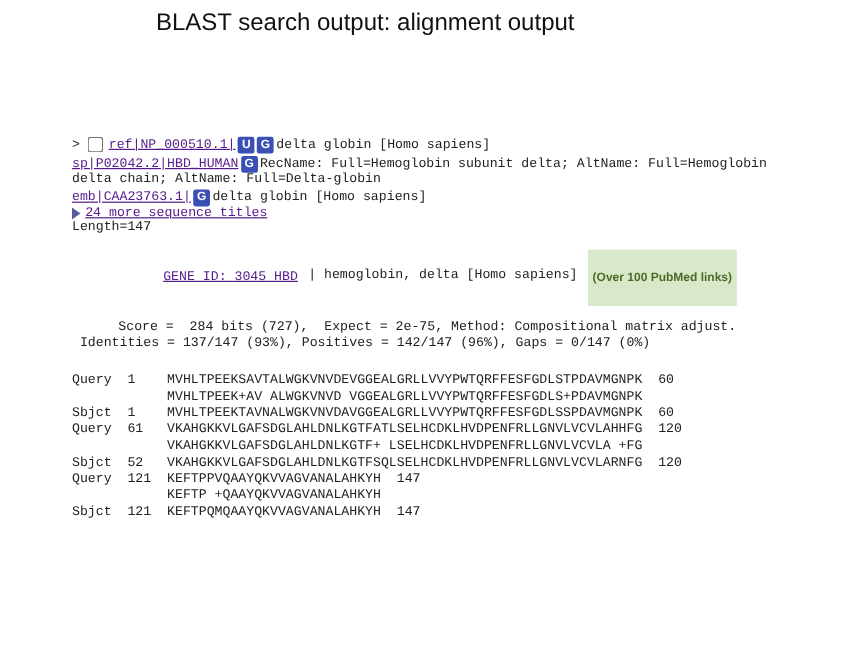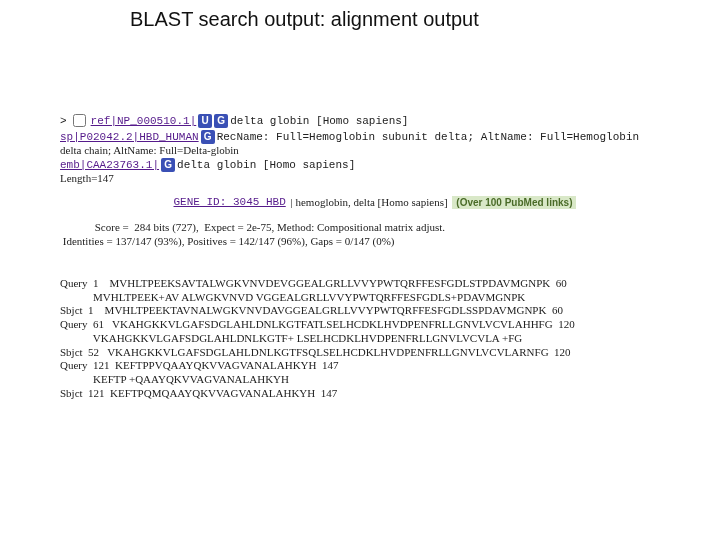--- a/index.html
+++ b/index.html
@@ -15,21 +15,21 @@
   .title {
     font-size: 20px;
     font-weight: normal;
     color: #111;
     padding: 8px 0 0 130px;
   }
   .content {
     padding: 80px 30px 0 60px;
   }
   .mono {
-    font-family: Liberation Serif, serif;
+    font-family: Liberation Mono, monospace;
     font-size: 11px;
     white-space: pre;
     line-height: 1.25;
   }
   a.link {
     color: #551A8B;
     text-decoration: underline;
     font-family: Liberation Mono, monospace;
   }
   .icon-u, .icon-g {
@@ -55,21 +55,21 @@
     border-left: 7px solid #5a5aa0;
     vertical-align: middle;
     margin-right: 2px;
   }
   .pubmed {
     background: #d9e8c8;
     color: #4a6b28;
     font-weight: bold;
     font-family: Verdana, sans-serif;
     font-size: 10px;
-    padding: 1px 4px;
+    padding: 18px 4px;
   }
   .block { margin-top: 2px; }
   .checkbox {
     display: inline-block;
     vertical-align: middle;
   }
   .row1 { display: flex; align-items: center; gap: 2px; font-family: "Courier New", monospace; font-size: 11px; }
 </style>
 </head>
 <body>
@@ -93,33 +93,37 @@
     <span>RecName: Full=Hemoglobin subunit delta; AltName: Full=Hemoglobin</span>
   </div>
   <div class="mono">delta chain; AltName: Full=Delta-globin</div>
 
   <div class="row1">
     <a class="link">emb|CAA23763.1|</a>
     <span class="icon-g">G</span>
     <span>delta globin [Homo sapiens]</span>
   </div>
 
+  <div class="row1">
+    <span class="tri"></span>
+    <a class="link">24 more sequence titles</a>
+  </div>
 
   <div class="mono">Length=147</div>
 
   <div class="row1 block" style="margin-top:10px;justify-content:center;">
     <a class="link">GENE ID: 3045 HBD</a>
     <span class="mono"> | hemoglobin, delta [Homo sapiens] </span>
     <span class="pubmed">(Over 100 PubMed links)</span>
   </div>
 
   <div class="mono block" style="margin-top:12px;margin-left:32px;"> Score =  284 bits (727),  Expect = 2e-75, Method: Compositional matrix adjust.</div>
   <div class="mono"> Identities = 137/147 (93%), Positives = 142/147 (96%), Gaps = 0/147 (0%)</div>
 
-  <div class="mono block" style="margin-top:28px;">Query  1    MVHLTPEEKSAVTALWGKVNVDEVGGEALGRLLVVYPWTQRFFESFGDLSTPDAVMGNPK  60</div>
+  <div class="mono block" style="margin-top:17px;">Query  1    MVHLTPEEKSAVTALWGKVNVDEVGGEALGRLLVVYPWTQRFFESFGDLSTPDAVMGNPK  60</div>
   <div class="mono">            MVHLTPEEK+AV ALWGKVNVD VGGEALGRLLVVYPWTQRFFESFGDLS+PDAVMGNPK</div>
   <div class="mono">Sbjct  1    MVHLTPEEKTAVNALWGKVNVDAVGGEALGRLLVVYPWTQRFFESFGDLSSPDAVMGNPK  60</div>
   <div class="mono"></div>
   <div class="mono">Query  61   VKAHGKKVLGAFSDGLAHLDNLKGTFATLSELHCDKLHVDPENFRLLGNVLVCVLAHHFG  120</div>
   <div class="mono">            VKAHGKKVLGAFSDGLAHLDNLKGTF+ LSELHCDKLHVDPENFRLLGNVLVCVLA +FG</div>
   <div class="mono">Sbjct  52   VKAHGKKVLGAFSDGLAHLDNLKGTFSQLSELHCDKLHVDPENFRLLGNVLVCVLARNFG  120</div>
   <div class="mono"></div>
   <div class="mono">Query  121  KEFTPPVQAAYQKVVAGVANALAHKYH  147</div>
   <div class="mono">            KEFTP +QAAYQKVVAGVANALAHKYH</div>
   <div class="mono">Sbjct  121  KEFTPQMQAAYQKVVAGVANALAHKYH  147</div>

